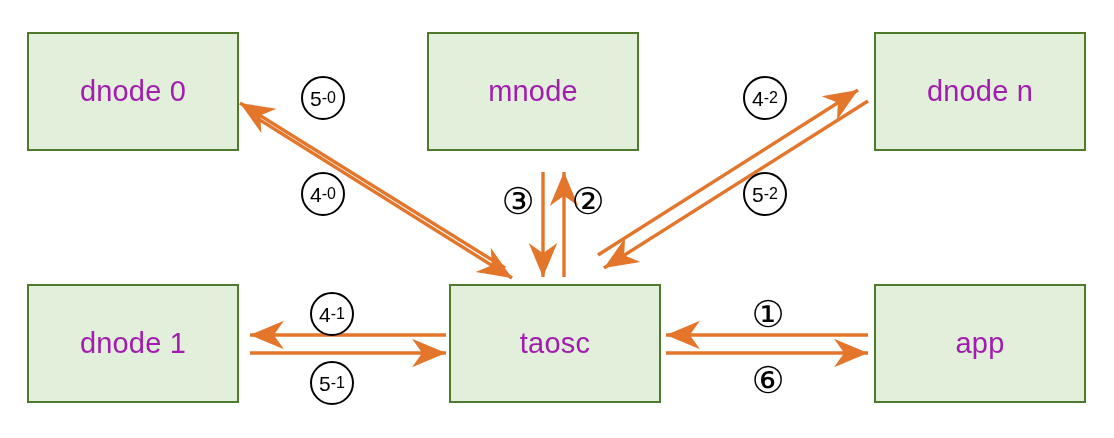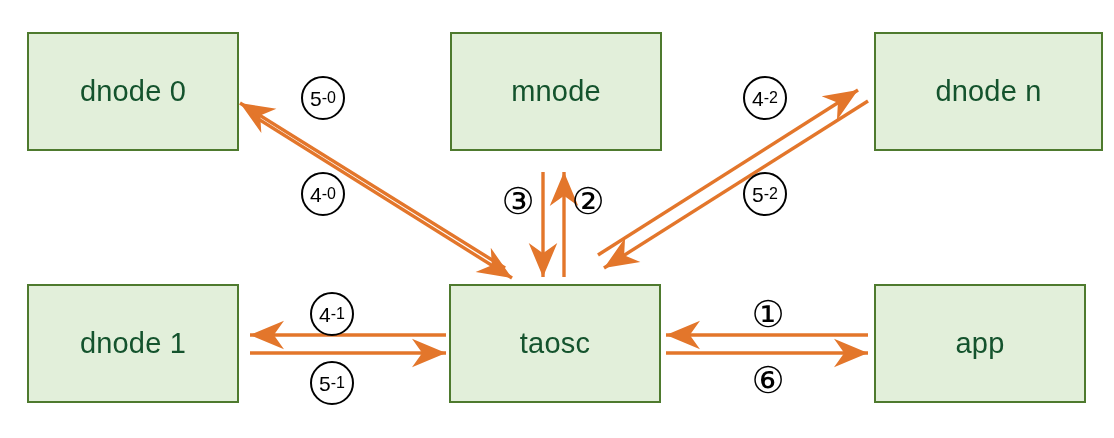--- a/index.html
+++ b/index.html
@@ -30,21 +30,21 @@
     box-sizing: border-box;
     background: #e2efda;
     border: 2px solid #4e7a2e;
     display: flex;
     align-items: center;
     justify-content: center;
   }
   .node-label {
     font-family: "Liberation Sans", sans-serif;
     font-size: 29px;
-    color: #14532d;
+    color: #a21caf;
     line-height: 1;
     white-space: nowrap;
     letter-spacing: 0.2px;
   }
   .edge-badge {
     position: absolute;
     box-sizing: border-box;
     width: 44px;
     height: 44px;
     border-radius: 50%;
@@ -101,25 +101,25 @@
     <line x1="250" y1="353" x2="446" y2="353" stroke="#e3762b" stroke-width="3.4" marker-end="url(#ah)"></line>
 
     <line x1="868" y1="335" x2="666" y2="335" stroke="#e3762b" stroke-width="3.4" marker-end="url(#ah)"></line>
     <line x1="666" y1="353" x2="868" y2="353" stroke="#e3762b" stroke-width="3.4" marker-end="url(#ah)"></line>
   </svg>
 
   <div class="node-box" style="left:27px; top:32px; width:212px; height:119px;">
     <span class="node-label">dnode 0</span>
   </div>
 
-  <div class="node-box" style="left:450px; top:32px; width:212px; height:119px;">
+  <div class="node-box" style="left:427px; top:32px; width:212px; height:119px;">
     <span class="node-label">mnode</span>
   </div>
 
-  <div class="node-box" style="left:874px; top:32px; width:229px; height:119px;">
+  <div class="node-box" style="left:874px; top:32px; width:212px; height:119px;">
     <span class="node-label">dnode n</span>
   </div>
 
   <div class="node-box" style="left:27px; top:284px; width:212px; height:119px;">
     <span class="node-label">dnode 1</span>
   </div>
 
   <div class="node-box" style="left:874px; top:284px; width:212px; height:119px;">
     <span class="node-label">app</span>
   </div>

